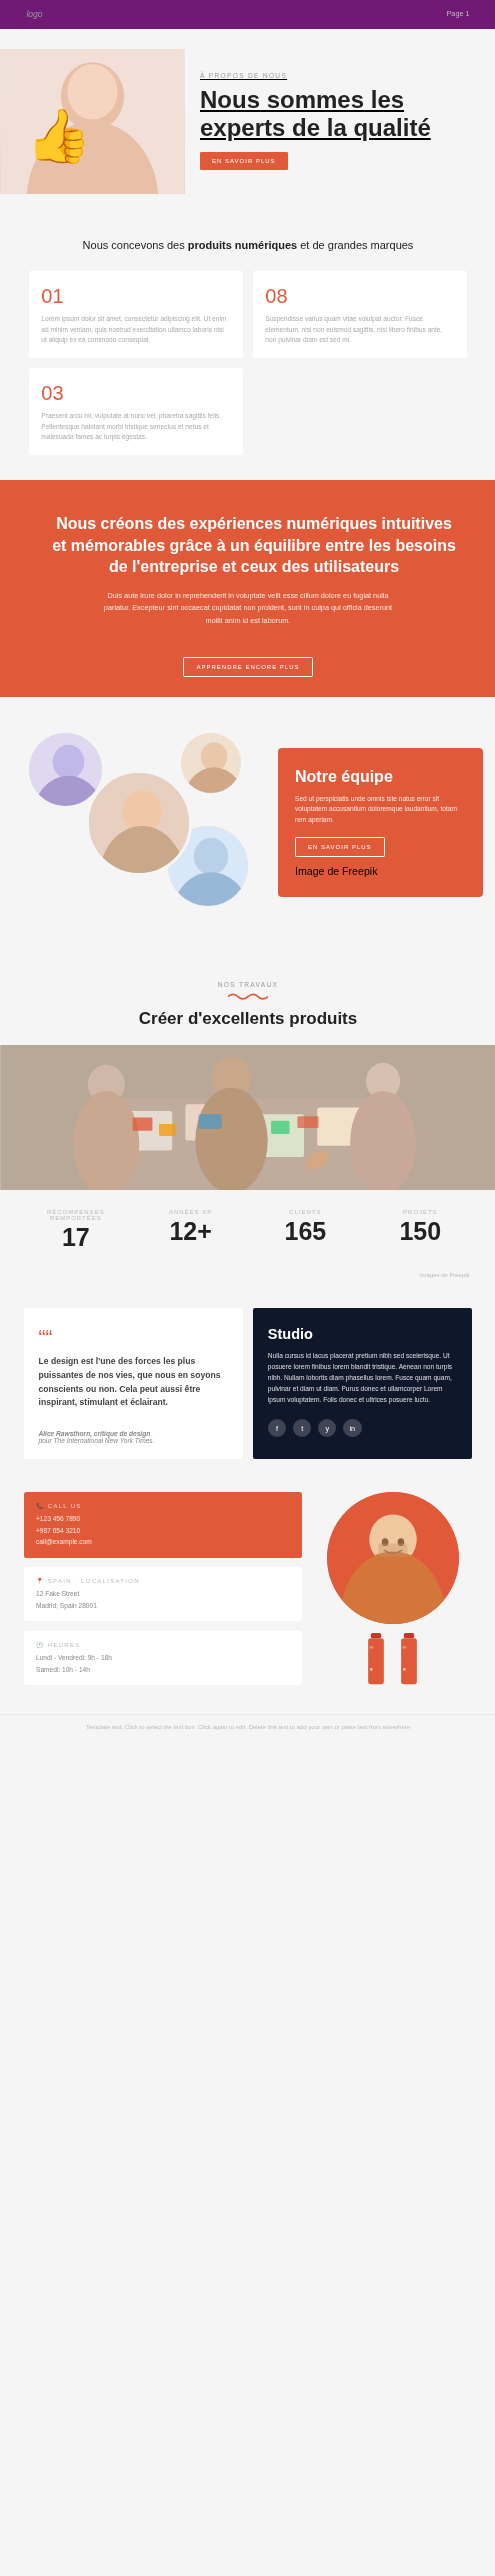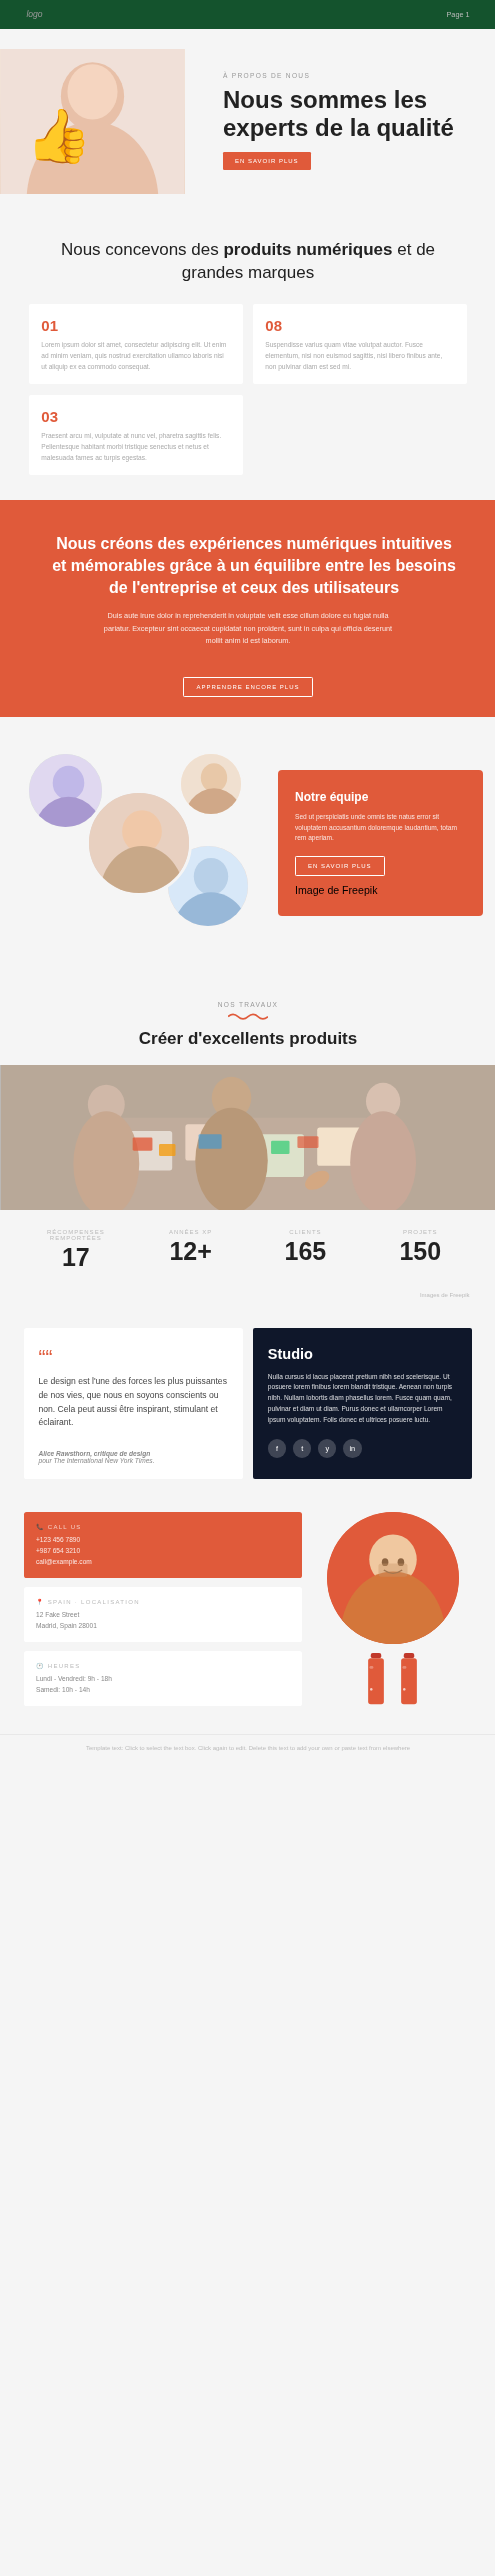--- a/index.html
+++ b/index.html
@@ -1,69 +1,69 @@
 <!DOCTYPE html>
 <html style="font-size:10.6px"><head>
   <meta charset="utf-8">
   <style>
     * { margin: 0; padding: 0; box-sizing: border-box; }
     body { font-family: 'Segoe UI', Arial, sans-serif; background: #f5f5f5; width: 496px; overflow-x: hidden; }
 
     
     .hero { display: flex; align-items: center; background: #f5f5f5; padding: 20px 26.4px 20px 0; position: relative; min-height: 145px; }
     .hero-img { width: 185px; min-width: 185px; height: 145px; background: #e0e0e0; overflow: hidden; border-radius: 0; }
-    .hero-content { padding-left: 38px; flex: 1; }
+    .hero-content { padding-left: 15px; flex: 1; text-decoration: underline; }
     .hero-label { font-size: 6.6px; letter-spacing: 1.3px; color: #999; text-transform: uppercase; margin-bottom: 6.6px; }
     .hero-title { font-size: 24px; font-weight: 700; color: #222; line-height: 1.15; margin-bottom: 10.6px; }
     .btn-orange { display: inline-block; background: #e05a3a; color: #fff; font-size: 6px; letter-spacing: 1px; text-transform: uppercase; padding: 6px 12px; border: none; cursor: pointer; border-radius: 1.3px; }
 
     
-    .topbar { display: flex; justify-content: space-between; align-items: center; padding: 9.3px 26.4px; background: #14532d; }
+    .topbar { display: flex; justify-content: space-between; align-items: flex-start; padding: 9.3px 26.4px; background: #701a75; }
     .topbar-logo { font-size: 8.6px; color: #999; font-style: italic; }
     .topbar-page { font-size: 7.3px; color: #bbb; }
 
     
     .section-heading { text-align: center; padding: 24px 40px 13.2px; background: #f5f5f5; }
-    .section-heading p { font-size: 17px; color: #222; line-height: 1.4; }
+    .section-heading p { font-size: 11px; color: #222; line-height: 1.4; }
     .section-heading p strong { font-weight: 800; }
 
     
     .cards-grid { display: grid; grid-template-columns: 1fr 1fr; gap: 0; background: #f5f5f5; padding: 0 24px 20px; }
     .card { background: #fff; margin: 5.3px; border-radius: 2px; padding: 13.2px 12px 12px; }
-    .card-num { font-size: 15px; font-weight: 700; color: #e05a3a; margin-bottom: 6.6px; }
+    .card-num { font-size: 20px; font-weight: 400; color: #e05a3a; margin-bottom: 6.6px; }
     .card-text { font-size: 6.6px; color: #aaa; line-height: 1.6; }
 
     
     .red-section { background: #e05a3a; padding: 33px 40px 20px; text-align: center; }
     .red-section .big-title { font-size: 16px; font-weight: 700; color: #fff; line-height: 1.35; margin-bottom: 12px; margin-left: 12px; }
     .red-section .sub-text { font-size: 7.3px; color: rgba(255,255,255,0.85); line-height: 1.7; margin-bottom: 30px; max-width: 304px; margin-left: auto; margin-right: auto; }
     .btn-white-outline { display: inline-block; border: 1px solid #fff; color: #fff; font-size: 6px; letter-spacing: 1px; text-transform: uppercase; padding: 6px 12px; cursor: pointer; border-radius: 1.3px; background: transparent; }
 
     .team-info { flex: 1; background: #e05a3a; border-radius: 4px; margin: 13.2px 13.2px 13.2px 0; padding: 20px 17px; min-height: 106px; }
-    .team-info h3 { font-size: 12px; font-weight: 800; color: #fff; margin-bottom: 8px; }
+    .team-info h3 { font-size: 16px; font-weight: 800; color: #fff; margin-bottom: 8px; }
     .team-info p { font-size: 6.6px; color: rgba(255,255,255,0.85); line-height: 1.6; margin-bottom: 12px; }
 
     
     .works-section { background: #f5f5f5; padding: 26.4px 0 0; }
     .works-label { text-align: center; font-size: 6.6px; letter-spacing: 1.3px; color: #999; text-transform: uppercase; margin-bottom: 4px; }
     .works-title { text-align: center; font-size: 17px; font-weight: 700; color: #222; margin-bottom: 16px; }
     .works-img { width: 100%; height: 145px; background: #bbb; overflow: hidden; }
 
     
     .stats-section { background: #f5f5f5; display: flex; padding: 18.5px 26.4px; gap: 16px; }
     .stat-item { flex: 1; text-align: center; }
     .stat-label { font-size: 6px; letter-spacing: 1px; color: #bbb; text-transform: uppercase; margin-bottom: 4px; }
     .stat-num { font-size: 25px; font-weight: 800; color: #222; line-height: 1; margin-bottom: 4px; }
     .freepik-note { text-align: right; font-size: 6px; color: #bbb; padding: 0 26.4px 9.3px; background: #f5f5f5; }
 
     
     .quote-studio { display: flex; background: #f5f5f5; padding: 20px 24px; gap: 10.6px; }
     .quote-box { flex: 1; background: #fff; border-radius: 2.6px; padding: 18.5px 14.5px 14.5px; }
     .quote-icon { font-size: 21px; color: #e05a3a; line-height: 1; margin-bottom: 8px; }
-    .quote-text { font-size: 8.6px; color: #444; line-height: 1.6; font-weight: 400; margin-bottom: 20px; }
+    .quote-text { font-size: 8.6px; color: #444; line-height: 1.6; font-weight: 700; margin-bottom: 20px; }
     .quote-author { font-size: 6.6px; color: #888; font-style: italic; }
     .studio-box { flex: 1; background: #0f172a; border-radius: 2px; padding: 18.5px 14.5px 14.5px; }
     .studio-title { font-size: 14.5px; font-weight: 800; color: #fff; margin-bottom: 9.3px; }
     .studio-text { font-size: 6.6px; color: rgba(255,255,255,0.85); line-height: 1.65; margin-bottom: 13.2px; }
     .studio-social { display: flex; gap: 6.6px; }
     .social-icon { width: 18.5px; height: 18.5px; background: rgba(255,255,255,0.2); border-radius: 50%; display: flex; align-items: center; justify-content: center; color: #fff; font-size: 7.3px; cursor: pointer; }
 
     
     .contact-section { background: #f5f5f5; padding: 13.2px 24px 20px; display: flex; gap: 10.6px; align-items: flex-start; }
     .contact-left { flex: 1; display: flex; flex-direction: column; gap: 9.3px; }

